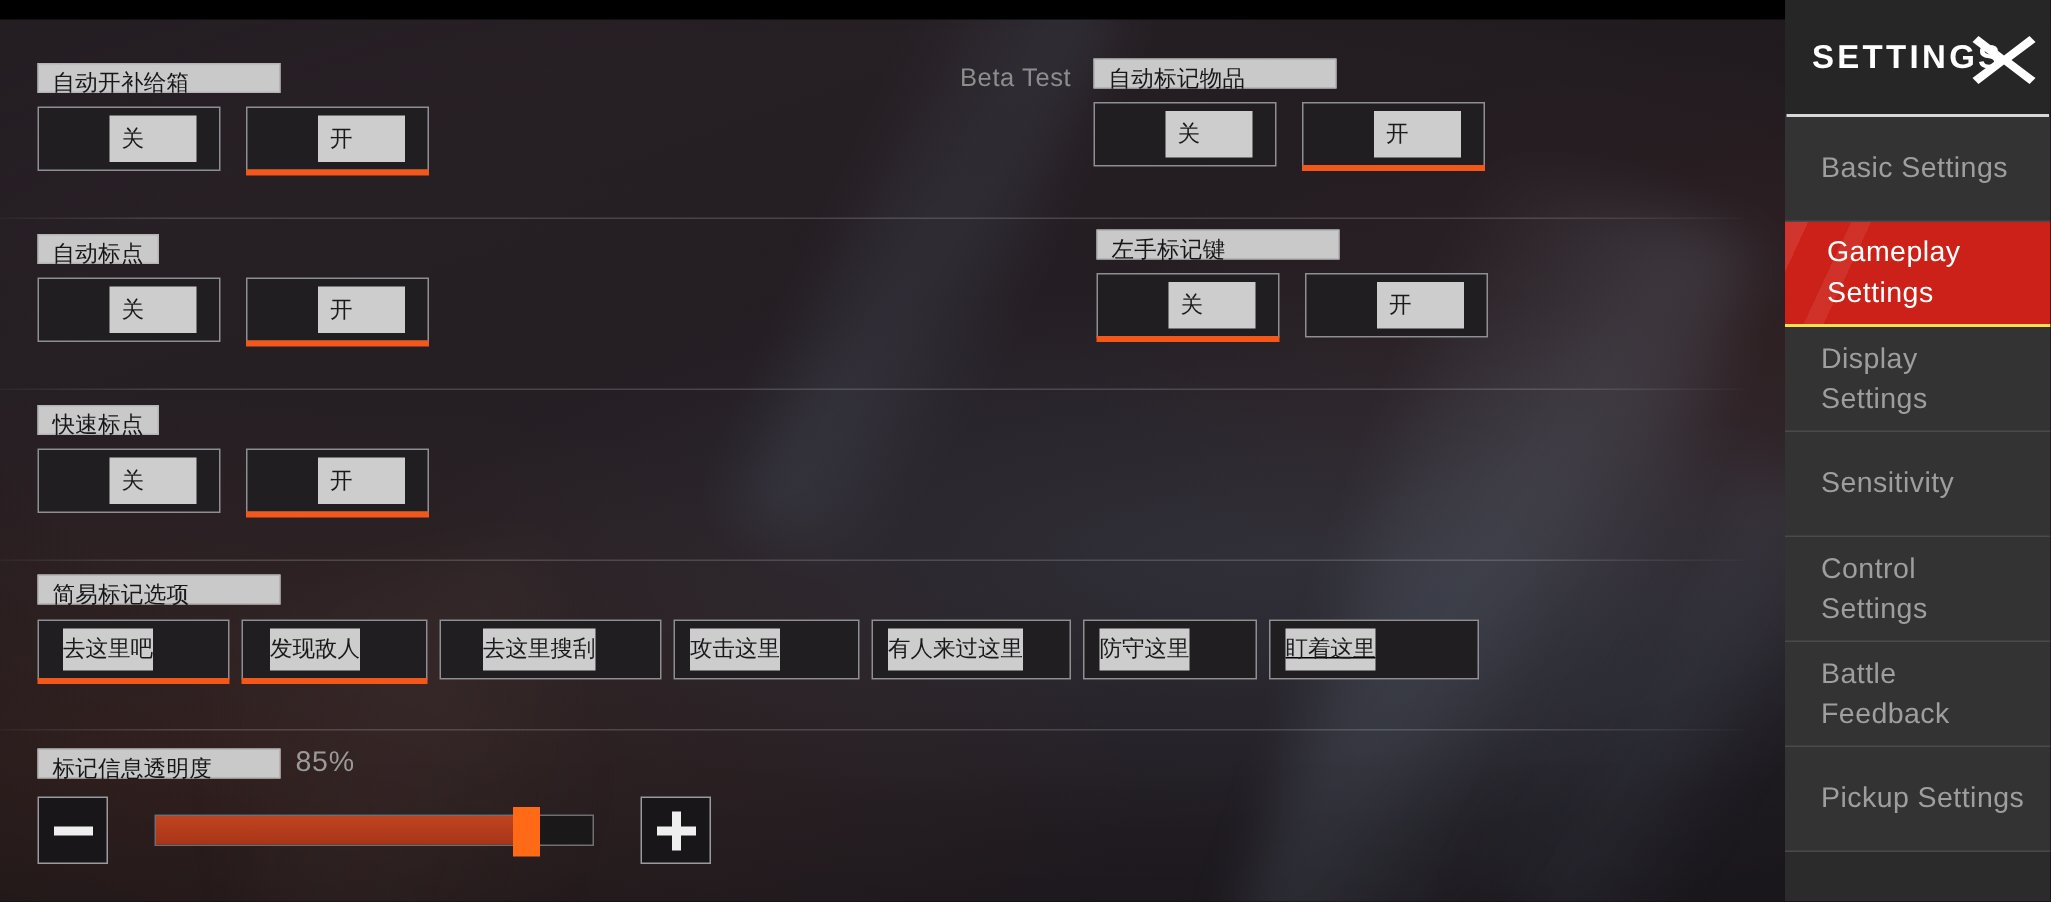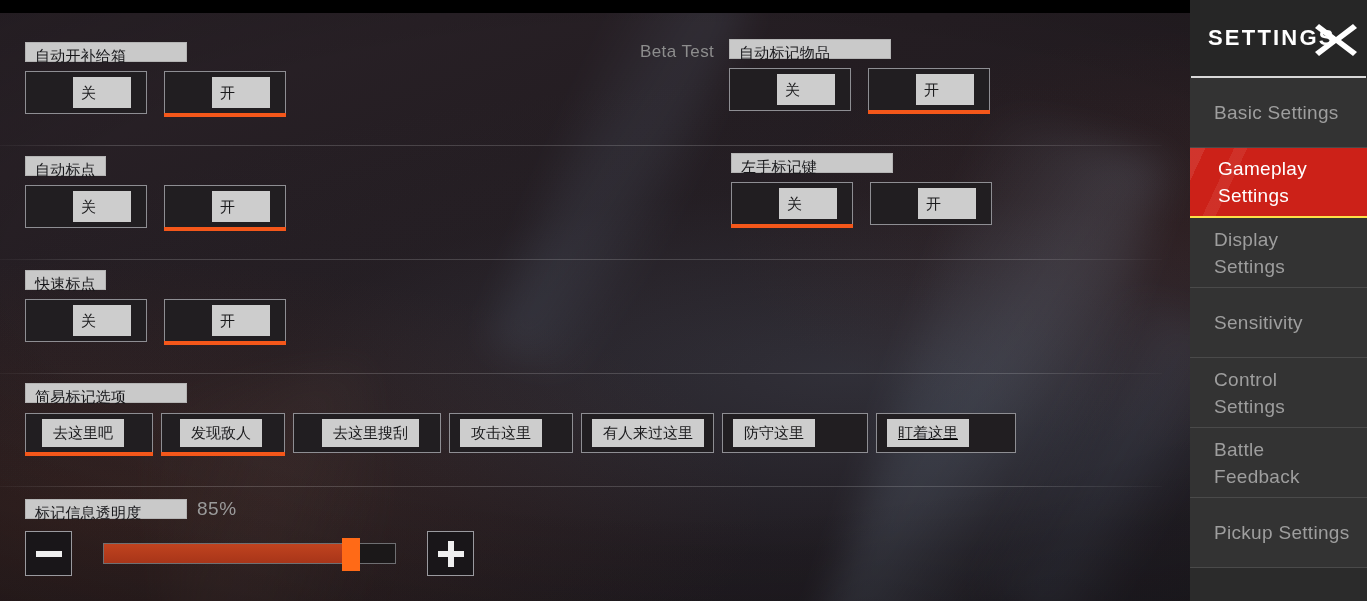--- a/index.html
+++ b/index.html
@@ -123,29 +123,29 @@
     border:1px solid #8e8e93;
     display:flex; align-items:center;
     padding:0 6px;
   }
   .chip .cap {
     background:#cdcdcd;
     color:#1a1a1c;
     font-size:15px;
     line-height:28px;
     height:28px;
-    padding:0 11px;
+    padding:0 0;
     white-space:nowrap;
   }
   .chip.w1 { width:128px; } .chip.w1 .cap { margin-left:10px; }
   .chip.w2 { width:124px; } .chip.w2 .cap { margin-left:12px; }
   .chip.w3 { width:148px; } .chip.w3 .cap { margin-left:22px; }
   .chip.w4 { width:124px; } .chip.w4 .cap { margin-left:4px; }
   .chip.w5 { width:133px; } .chip.w5 .cap { margin-left:4px; }
-  .chip.w6 { width:146px; } .chip.w6 .cap { margin-left:4px; }
+  .chip.w6 { width:116px; } .chip.w6 .cap { margin-left:4px; }
   .chip.w7 { width:140px;text-decoration:underline; } .chip.w7 .cap { margin-left:4px; }
   .chip.sel::after {
     content:"";
     position:absolute;
     left:-1px; right:-1px; bottom:-4px;
     height:4px;
     background:#f4571a;
   }
 
   

